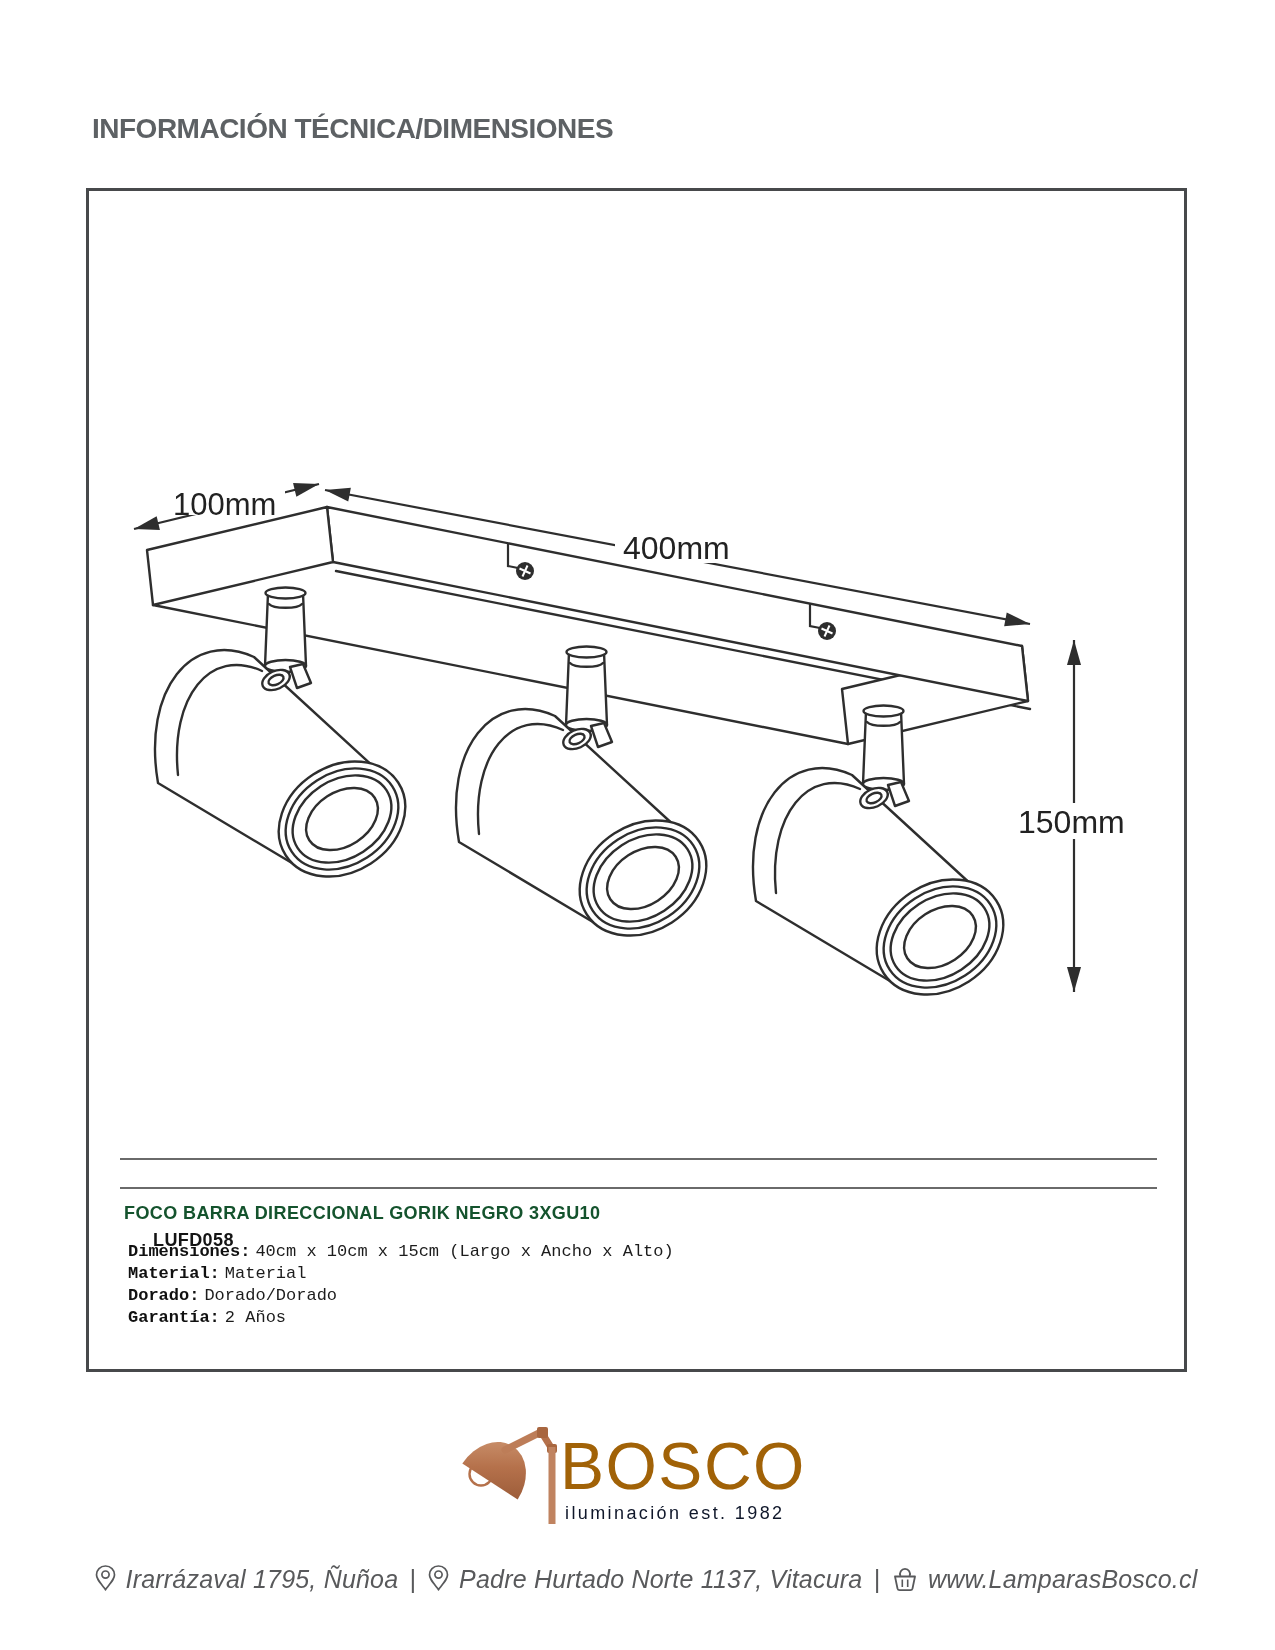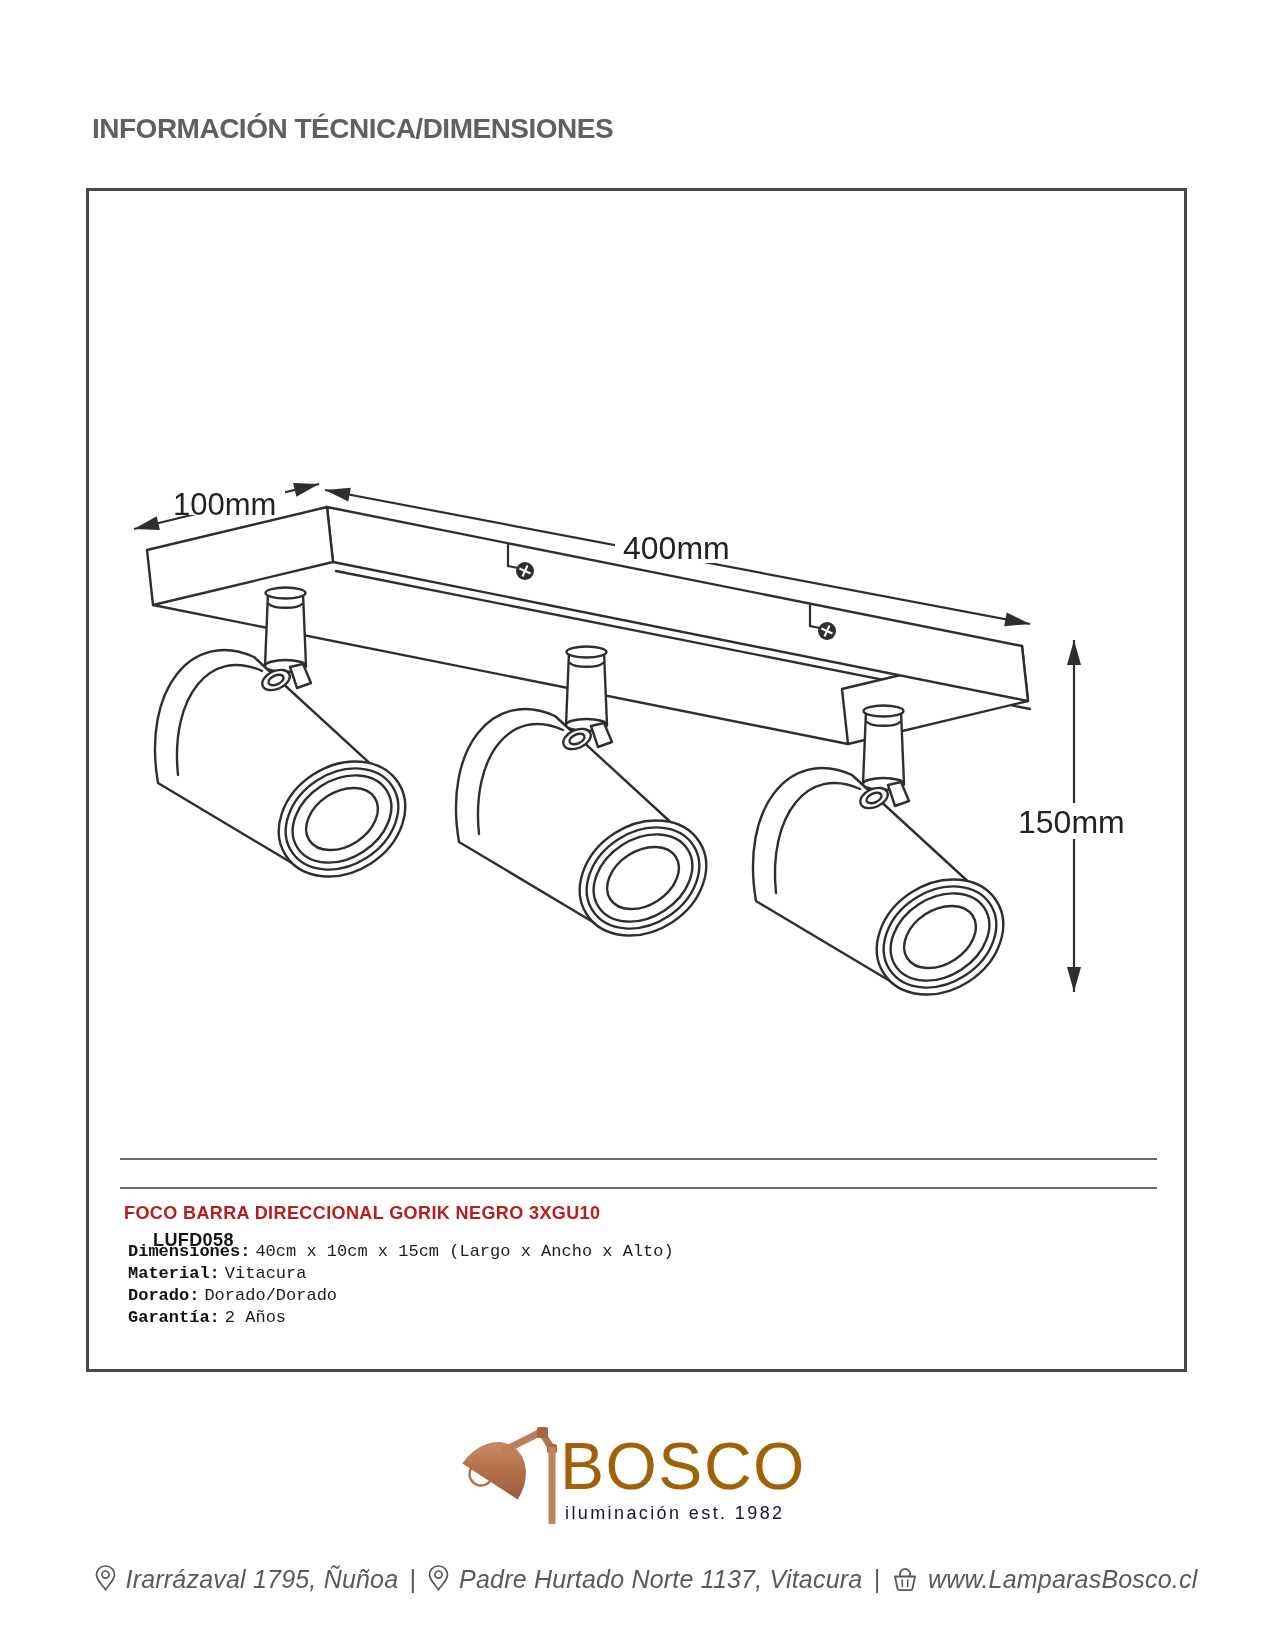--- a/index.html
+++ b/index.html
@@ -13,21 +13,21 @@
   }
   .frame{
     position:absolute;left:86px;top:188px;width:1095px;height:1178px;
     border:3px solid #47494b;background:#fff;
   }
   .drawing-svg{position:absolute;left:86px;top:188px;}
   
   .rule{position:absolute;left:120px;width:1037px;height:2px;background:#6a6a6a;}
   .rule-1{top:1158px;} .rule-2{top:1187px;}
   .product-name{position:absolute;left:124px;top:1203px;font-size:18px;font-weight:bold;
-    letter-spacing:.4px;color:#b91c1c;}
+    letter-spacing:.4px;color:#14532d;}
   .product-sku{position:absolute;left:124px;top:1230px;font-size:18px;font-weight:bold;
     letter-spacing:.4px;color:#141414;margin-left:29px;}
   .specs{position:absolute;left:128px;top:1241px;font-size:17px;color:#1c1c1c;line-height:22px;font-family:Liberation Mono, monospace;}
   .spec-label{font-weight:bold;color:#101010;}
   .spec-value{margin-left:5px;}
   
   .logo{position:absolute;left:445px;top:1387px;width:400px;height:145px;}
   .lamp-svg{position:absolute;left:0;top:0;}
   .wordmark{position:absolute;left:115px;top:46px;font-size:66px;line-height:66px;
     font-weight:normal;letter-spacing:1.5px;color:#a16207;}
@@ -129,21 +129,21 @@
 <div class="rule rule-2"></div>
 
 <div class="product-name">FOCO BARRA DIRECCIONAL GORIK NEGRO 3XGU10</div>
 <div class="product-sku">LUFD058</div>
 
 <div class="specs">
   <div class="spec-row">
     <span class="spec-label">Dimensiones:</span><span class="spec-value">40cm x 10cm x 15cm (Largo x Ancho x Alto)</span>
   </div>
   <div class="spec-row">
-    <span class="spec-label">Material:</span><span class="spec-value">Vitacura</span>
+    <span class="spec-label">Material:</span><span class="spec-value">Material</span>
   </div>
   <div class="spec-row">
     <span class="spec-label">Dorado:</span><span class="spec-value">Dorado/Dorado</span>
   </div>
   <div class="spec-row">
     <span class="spec-label">Garantía:</span><span class="spec-value">2 Años</span>
   </div>
 </div>
 
 <div class="logo">

